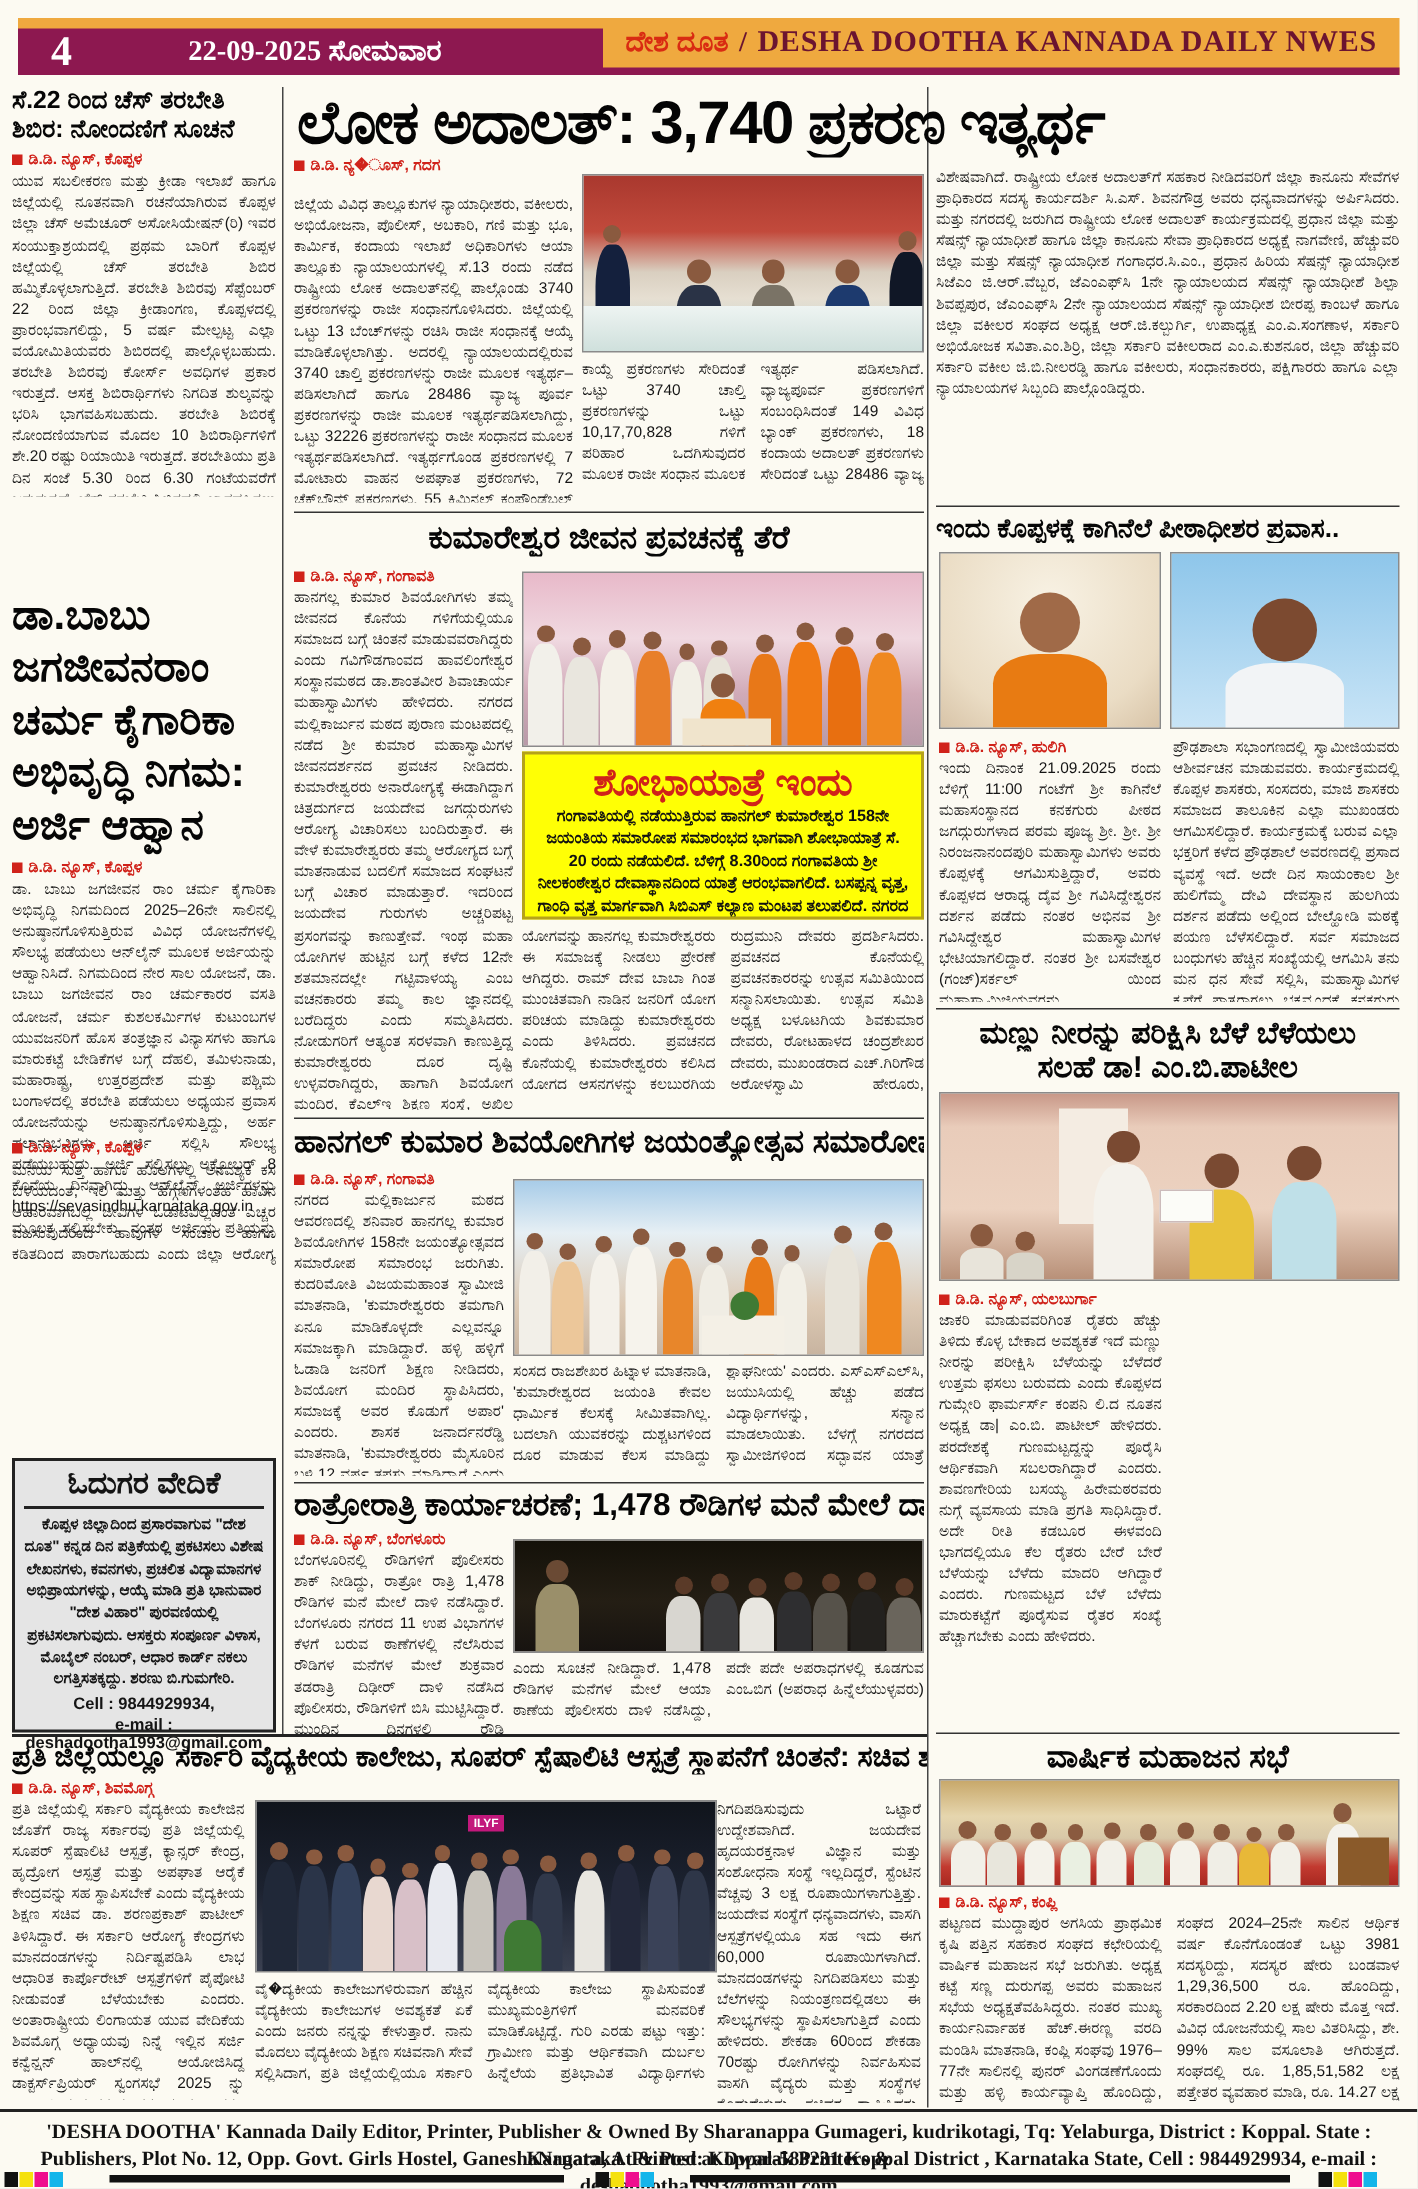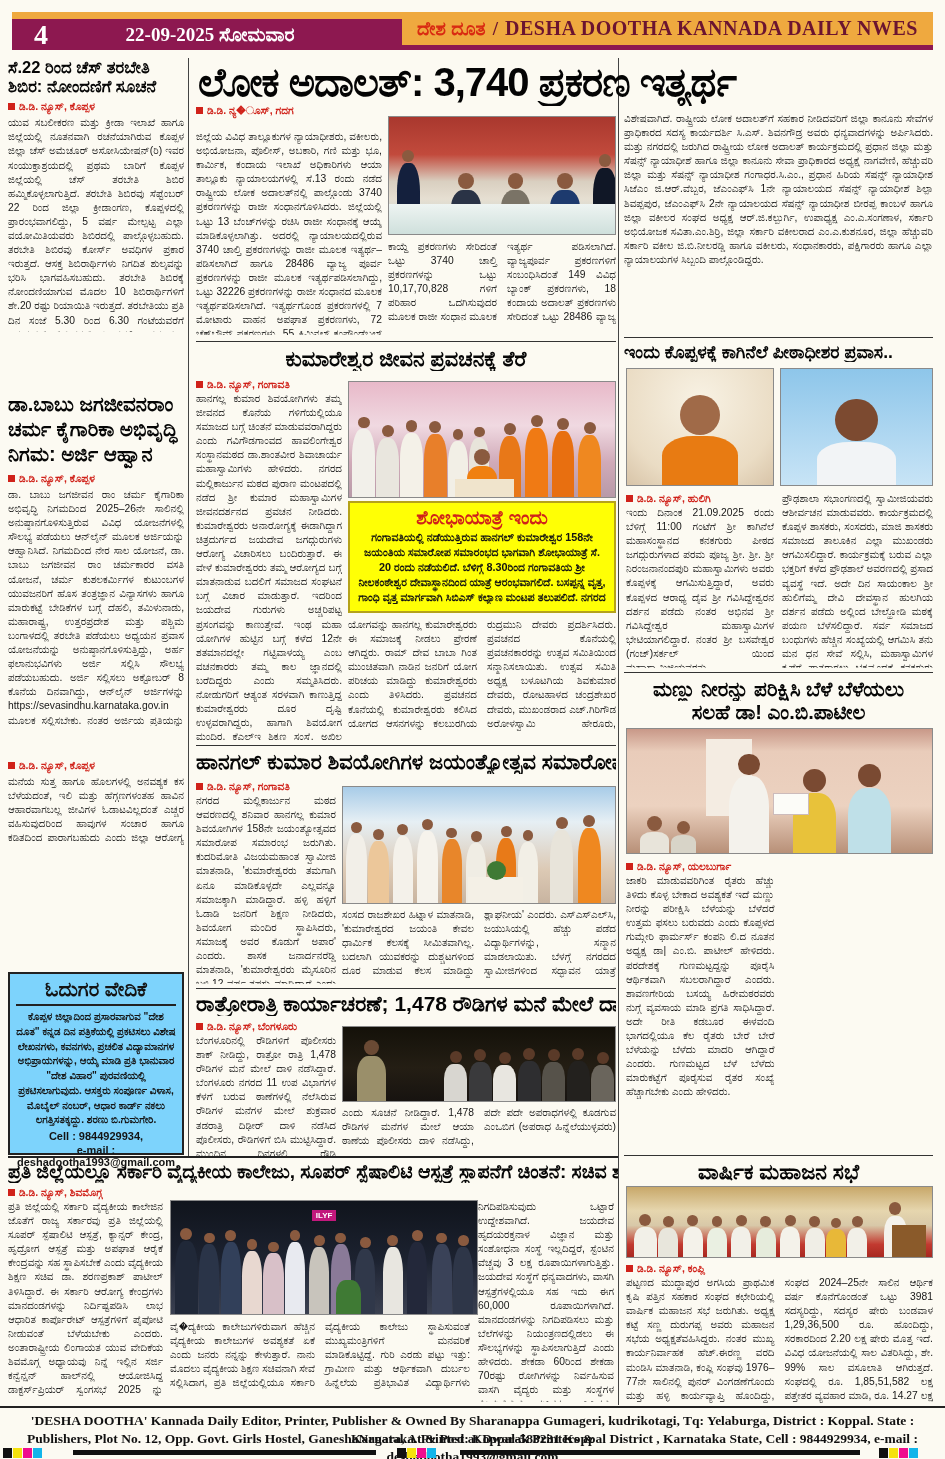--- a/index.html
+++ b/index.html
@@ -22,24 +22,24 @@
   .pageno{font-family:"Liberation Serif",serif;font-size:28px;font-weight:bold;color:#fff;margin-left:22px;}
   .dateline{font-family:"Liberation Serif",serif;font-size:19px;font-weight:bold;color:#fff;flex:1;text-align:center;}
   .hdr-right{position:absolute;left:402px;top:12px;width:531px;height:33px;background:#efa93f;border-bottom:5px solid #8d1850;
              display:flex;align-items:center;justify-content:center;gap:7px;}
   .mast-kn{font-size:19px;font-weight:bold;color:#d92b12;}
   .mast-sep{font-family:"Liberation Serif",serif;font-size:19px;font-weight:bold;color:#6b1430;}
   .mast-en{font-family:"Liberation Serif",serif;font-size:20px;font-weight:bold;color:#6b1430;letter-spacing:.5px;}
   .main-head{font-size:40px;font-weight:800;color:#040404;letter-spacing:-1px;}
   
   .ybox{background:#ffff05;border:2px solid #b5a21a;box-sizing:border-box;padding:4px 8px;}
-  .ybox-title{font-size:19px;font-weight:bold;color:#d0221a;text-align:center;line-height:1.2;}
+  .ybox-title{font-size:25px;font-weight:bold;color:#d0221a;text-align:center;line-height:1.2;}
   .ybox-body{font-size:10.8px;font-weight:bold;line-height:1.4;text-align:center;color:#111;}
   
-  .rbox{border:2px solid #222;box-sizing:border-box;background:#7dd3fc;padding:4px 6px;}
+  .rbox{border:2px solid #222;box-sizing:border-box;background:#e5e5e5;padding:4px 6px;}
   .rbox-title{font-size:20px;font-weight:bold;text-align:center;border-bottom:2px solid #222;padding-bottom:3px;margin-bottom:4px;}
   .rbox-body{font-size:10.2px;font-weight:bold;line-height:1.45;text-align:center;}
   .rbox-contact{font-size:11px;font-weight:bold;text-align:center;margin-top:2px;}
   
   .photo{position:absolute;border:1px solid #8a8a8a;overflow:hidden;box-sizing:border-box;}
   .p{position:absolute;bottom:0;display:flex;flex-direction:column;align-items:center;}
   .p::before{content:"";width:50%;aspect-ratio:1/1;border-radius:50%;background:var(--s,#8a5a3f);}
   .p::after{content:"";width:94%;flex:1;border-radius:40% 40% 0 0;background:var(--c,#333);margin-top:1px;}
   .tbl{position:absolute;}
   .ilyf{position:absolute;left:46%;top:8%;background:#c2187c;color:#fff;font-size:8px;font-weight:bold;padding:1px 4px;}
@@ -70,21 +70,21 @@
   <div class="vr" style="left:188px;top:58px;height:1100px"></div>
   <div class="vr" style="left:618px;top:58px;height:1347px"></div>
 
   <div class="abs" style="left:8px;top:58px;width:176px">
     <div class="t" style="font-size:16.5px">ಸೆ.22 ರಿಂದ ಚೆಸ್ ತರಬೇತಿ ಶಿಬಿರ: ನೋಂದಣಿಗೆ ಸೂಚನೆ</div>
     <div class="byline" style="margin-top:4px">ಡಿ.ಡಿ. ನ್ಯೂಸ್,  ಕೊಪ್ಪಳ</div>
     <div class="body" style="height:216px;margin-top:3px">ಯುವ ಸಬಲೀಕರಣ ಮತ್ತು ಕ್ರೀಡಾ ಇಲಾಖೆ ಹಾಗೂ ಜಿಲ್ಲೆಯಲ್ಲಿ ನೂತನವಾಗಿ ರಚನೆಯಾಗಿರುವ ಕೊಪ್ಪಳ ಜಿಲ್ಲಾ ಚೆಸ್ ಅಮೆಚೂರ್ ಅಸೋಸಿಯೇಷನ್(ರಿ) ಇವರ ಸಂಯುಕ್ತಾಶ್ರಯದಲ್ಲಿ ಪ್ರಥಮ ಬಾರಿಗೆ ಕೊಪ್ಪಳ ಜಿಲ್ಲೆಯಲ್ಲಿ ಚೆಸ್ ತರಬೇತಿ ಶಿಬಿರ ಹಮ್ಮಿಕೊಳ್ಳಲಾಗುತ್ತಿದೆ. ತರಬೇತಿ ಶಿಬಿರವು ಸೆಪ್ಟೆಂಬರ್ 22 ರಿಂದ ಜಿಲ್ಲಾ ಕ್ರೀಡಾಂಗಣ, ಕೊಪ್ಪಳದಲ್ಲಿ ಪ್ರಾರಂಭವಾಗಲಿದ್ದು, 5 ವರ್ಷ ಮೇಲ್ಪಟ್ಟ ಎಲ್ಲಾ ವಯೋಮಿತಿಯವರು ಶಿಬಿರದಲ್ಲಿ ಪಾಲ್ಗೊಳ್ಳಬಹುದು. ತರಬೇತಿ ಶಿಬಿರವು ಕೋರ್ಸ್ ಅವಧಿಗಳ ಪ್ರಕಾರ ಇರುತ್ತದೆ. ಆಸಕ್ತ ಶಿಬಿರಾರ್ಥಿಗಳು ನಿಗದಿತ ಶುಲ್ಕವನ್ನು ಭರಿಸಿ ಭಾಗವಹಿಸಬಹುದು. ತರಬೇತಿ ಶಿಬಿರಕ್ಕೆ ನೋಂದಣಿಯಾಗುವ ಮೊದಲ 10 ಶಿಬಿರಾರ್ಥಿಗಳಿಗೆ ಶೇ.20 ರಷ್ಟು ರಿಯಾಯಿತಿ ಇರುತ್ತದೆ. ತರಬೇತಿಯು ಪ್ರತಿ ದಿನ ಸಂಜೆ 5.30 ರಿಂದ 6.30 ಗಂಟೆಯವರೆಗೆ ಜರುಗುತ್ತದೆ. ಚೆಸ್ ತರಬೇತಿ ಶಿಬಿರದಲ್ಲಿ ಭಾಗವಹಿಸಲು ಆಸಕ್ತಿಯುಳ್ಳ ಕ್ರೀಡಾಪಟುಗಳು ಮುಂಚಿತವಾಗಿ ನೋಂದಣಿ ಮಾಡಿಸುವುದು ಕಡ್ಡಾಯವಾಗಿರುತ್ತದೆ. ಹೆಚ್ಚಿನ ಮಾಹಿತಿಗಾಗಿ ಮೊ.ಸಂ: 7975130354, 6360384374 ಅಥವಾ ಜಿಲ್ಲಾ ಕ್ರೀಡಾಂಗಣ, ಕೊಪ್ಪಳದಲ್ಲಿ ತರಬೇತಿ ಅವಧಿಯಲ್ಲಿ ಸಂಪರ್ಕಿಸಬಹುದಾಗಿದೆ ಎಂದು ಇಲಾಖೆಯ ಸಹಾಯಕ ನಿರ್ದೇಶಕರು ಪ್ರಕಟಣೆಯಲ್ಲಿ ತಿಳಿಸಿದ್ದಾರೆ.</div>
   </div>
 
   <div class="abs" style="left:8px;top:392px;width:176px">
-    <div class="t" style="font-size:20px;line-height:1.25">ಡಾ.ಬಾಬು ಜಗಜೀವನರಾಂ ಚರ್ಮ ಕೈಗಾರಿಕಾ ಅಭಿವೃದ್ಧಿ ನಿಗಮ: ಅರ್ಜಿ ಆಹ್ವಾನ</div>
+    <div class="t" style="font-size:28px;line-height:1.25">ಡಾ.ಬಾಬು ಜಗಜೀವನರಾಂ ಚರ್ಮ ಕೈಗಾರಿಕಾ ಅಭಿವೃದ್ಧಿ ನಿಗಮ: ಅರ್ಜಿ ಆಹ್ವಾನ</div>
     <div class="byline" style="margin-top:5px">ಡಿ.ಡಿ. ನ್ಯೂಸ್,  ಕೊಪ್ಪಳ</div>
     <div class="body" style="height:238px;margin-top:3px">ಡಾ. ಬಾಬು ಜಗಜೀವನ ರಾಂ ಚರ್ಮ ಕೈಗಾರಿಕಾ ಅಭಿವೃದ್ಧಿ ನಿಗಮದಿಂದ 2025–26ನೇ ಸಾಲಿನಲ್ಲಿ ಅನುಷ್ಠಾನಗೊಳಿಸುತ್ತಿರುವ ವಿವಿಧ ಯೋಜನೆಗಳಲ್ಲಿ ಸೌಲಭ್ಯ ಪಡೆಯಲು ಆನ್‌ಲೈನ್ ಮೂಲಕ ಅರ್ಜಿಯನ್ನು ಆಹ್ವಾನಿಸಿದೆ. ನಿಗಮದಿಂದ ನೇರ ಸಾಲ ಯೋಜನೆ, ಡಾ. ಬಾಬು ಜಗಜೀವನ ರಾಂ ಚರ್ಮಕಾರರ ವಸತಿ ಯೋಜನೆ, ಚರ್ಮ ಕುಶಲಕರ್ಮಿಗಳ ಕುಟುಂಬಗಳ ಯುವಜನರಿಗೆ ಹೊಸ ತಂತ್ರಜ್ಞಾನ ವಿನ್ಯಾಸಗಳು ಹಾಗೂ ಮಾರುಕಟ್ಟೆ ಬೇಡಿಕೆಗಳ ಬಗ್ಗೆ ದೆಹಲಿ, ತಮಿಳುನಾಡು, ಮಹಾರಾಷ್ಟ್ರ, ಉತ್ತರಪ್ರದೇಶ ಮತ್ತು ಪಶ್ಚಿಮ ಬಂಗಾಳದಲ್ಲಿ ತರಬೇತಿ ಪಡೆಯಲು ಅಧ್ಯಯನ ಪ್ರವಾಸ ಯೋಜನೆಯನ್ನು ಅನುಷ್ಠಾನಗೊಳಿಸುತ್ತಿದ್ದು, ಅರ್ಹ ಫಲಾನುಭವಿಗಳು ಅರ್ಜಿ ಸಲ್ಲಿಸಿ ಸೌಲಭ್ಯ ಪಡೆಯಬಹುದು. ಅರ್ಜಿ ಸಲ್ಲಿಸಲು ಅಕ್ಟೋಬರ್ 8 ಕೊನೆಯ ದಿನವಾಗಿದ್ದು, ಆನ್‌ಲೈನ್ ಅರ್ಜಿಗಳನ್ನು https://sevasindhu.karnataka.gov.in ಮೂಲಕ ಸಲ್ಲಿಸಬೇಕು. ನಂತರ ಅರ್ಜಿಯ ಪ್ರತಿಯನ್ನು ಜಿಲ್ಲಾ ಕಛೇರಿಗೆ ಸಲ್ಲಿಸಬೇಕು. ಹೆಚ್ಚಿನ ಮಾಹಿತಿಗಾಗಿ ದೂರವಾಣಿ ಸಂಖ್ಯೆ 08392–271741, 9844667691 ಗೆ ಸಂಪರ್ಕಿಸಬಹುದು ಎಂದು ನಿಗಮದ ಜಿಲ್ಲಾ ಸಂಯೋಜಕರು ಪ್ರಕಟಣೆಯಲ್ಲಿ ತಿಳಿಸಿದ್ದಾರೆ.</div>
   </div>
 
   <div class="abs" style="left:8px;top:754px;width:176px">
     <div class="byline" style="margin-top:5px">ಡಿ.ಡಿ. ನ್ಯೂಸ್,  ಕೊಪ್ಪಳ</div>
     <div class="body" style="height:72px;margin-top:3px">ಮನೆಯ ಸುತ್ತ ಹಾಗೂ ಹೊಲಗಳಲ್ಲಿ ಅನವಶ್ಯಕ ಕಸ ಬೆಳೆಯದಂತೆ, ಇಲಿ ಮತ್ತು ಹೆಗ್ಗಣಗಳಂತಹ ಹಾವಿನ ಆಹಾರವಾಗಬಲ್ಲ ಜೀವಿಗಳ ಓಡಾಟವಿಲ್ಲದಂತೆ ಎಚ್ಚರ ವಹಿಸುವುದರಿಂದ ಹಾವುಗಳ ಸಂಚಾರ ಹಾಗೂ ಕಡಿತದಿಂದ ಪಾರಾಗಬಹುದು ಎಂದು ಜಿಲ್ಲಾ ಆರೋಗ್ಯ ಶಿಕ್ಷಣಾಧಿಕಾರಿ ಶಿವಾನಂದ ವ್ಹಿ.ಪಿ ಅವರು ಹೇಳಿದರು.</div>
   </div>
 
   <div class="rbox abs" style="left:8px;top:972px;width:176px;height:183px">

